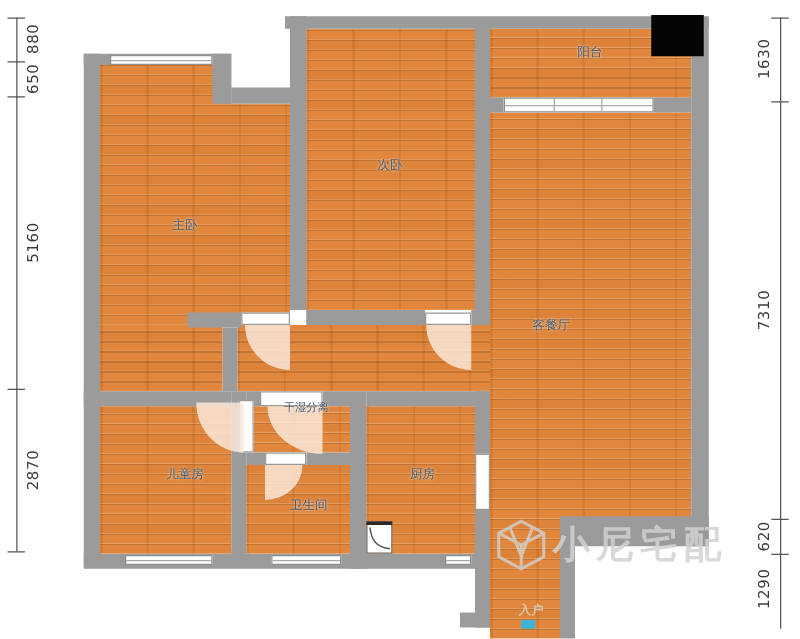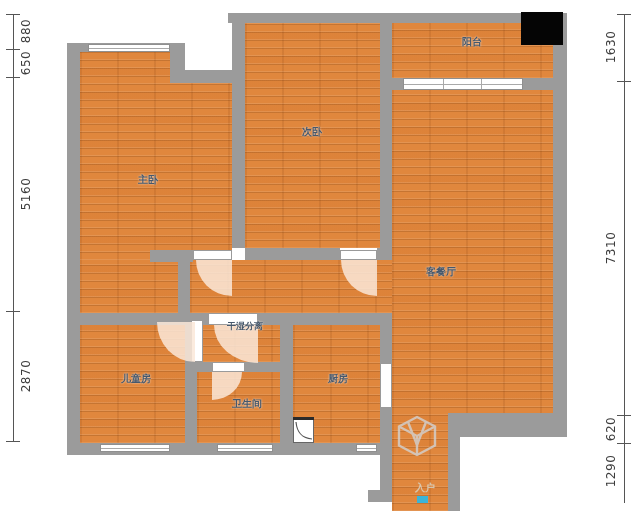--- a/index.html
+++ b/index.html
@@ -15,21 +15,21 @@
   .win{position:absolute;background:linear-gradient(#a9a9a9,#a9a9a9) center / 100% 1px no-repeat #fff;
        border:1px solid #8f8f8f;box-sizing:border-box;}
   .slide{position:absolute;background-color:#fff;border:1px solid #8f8f8f;box-sizing:border-box;
        background-image:linear-gradient(#a9a9a9,#a9a9a9),linear-gradient(#a9a9a9,#a9a9a9),linear-gradient(#a9a9a9,#a9a9a9);
        background-repeat:no-repeat;background-size:100% 1px,1px 100%,1px 100%;
        background-position:center,33% 0,66% 0;}
   .open{position:absolute;background:#fff;border:1px solid #9a9a9a;box-sizing:border-box;}
   .arc{position:absolute;background:rgba(250,231,216,.85);}
   .arc-tr{border-radius:0 0 0 100%;}
   .arc-tl{border-radius:0 0 100% 0;}
-  .room-label{position:absolute;transform:translate(-50%,-50%);color:#46586c;font-weight:bold;
+  .room-label{position:absolute;transform:translate(-50%,-50%);color:#46586c;font-weight:normal;
        font-size:10px;white-space:nowrap;text-shadow:0 0 2px rgba(255,255,255,.85);}
   .entry-label{position:absolute;transform:translate(-50%,-50%);color:#d8d2c0;font-weight:bold;
        font-size:10px;opacity:.85;white-space:nowrap;}
   .dim-line{position:absolute;width:1px;background:#555;}
   .dim-tick{position:absolute;height:1px;width:14px;background:#555;}
   .dim-label{position:absolute;transform:translate(-50%,-50%) rotate(-90deg);font-size:12px;color:#3c3c3c;
        letter-spacing:.5px;white-space:nowrap;}
   .marker-black{position:absolute;background:#050505;}
   .marker-cyan{position:absolute;background:#3bb4d8;}
   .fixture{position:absolute;}
@@ -106,23 +106,23 @@
   <div class="marker-cyan" style="left:417px;top:496px;width:11px;height:7px;"></div>
   <svg class="fixture" style="left:293px;top:417px;" width="21" height="26" viewBox="0 0 21 26">
     <rect x="0.5" y="0.5" width="20" height="25" fill="#ffffff" stroke="#666666"></rect>
     <rect x="0" y="0" width="21" height="3" fill="#2b2b2b"></rect>
     <path d="M3 5 C4 15 8 21 19 22" stroke="#555555" stroke-width="1.2" fill="none"></path>
   </svg>
 
   <div class="room-label" style="left:148px;top:180px;">主卧</div>
   <div class="room-label" style="left:312px;top:132px;">次卧</div>
   <div class="room-label" style="left:472px;top:42px;">阳台</div>
-  <div class="room-label" style="left:441px;top:272px;text-align:center;">客餐厅</div>
+  <div class="room-label" style="left:441px;top:260px;text-align:center;">客餐厅</div>
   <div class="room-label" style="left:245px;top:326px;font-size:9px;">干湿分离</div>
-  <div class="room-label" style="left:136px;top:379px;">儿童房</div>
+  <div class="room-label" style="left:148px;top:379px;">儿童房</div>
   <div class="room-label" style="left:247px;top:404px;">卫生间</div>
   <div class="room-label" style="left:338px;top:379px;">厨房</div>
   <div class="entry-label" style="left:425px;top:488px;">入户</div>
 
   <div class="dim-line" style="left:13px;top:14px;height:427px;"></div>
   <div class="dim-tick" style="left:6px;top:14px;"></div>
   <div class="dim-tick" style="left:6px;top:49px;"></div>
   <div class="dim-tick" style="left:6px;top:77px;"></div>
   <div class="dim-tick" style="left:6px;top:311px;"></div>
   <div class="dim-tick" style="left:6px;top:441px;"></div>
@@ -142,14 +142,15 @@
   <div class="dim-label" style="left:611px;top:471px;">1290</div>
 
   <svg class="wm" style="left:395px;top:414px;" width="44" height="44" viewBox="0 0 44 44">
     <g stroke="#d2d2d2" stroke-width="2.4" fill="none">
       <polygon points="22,3 40,12.5 40,31.5 22,41 4,31.5 4,12.5"></polygon>
       <polyline points="4,12.5 22,22 40,12.5"></polyline>
       <line x1="22" y1="22" x2="22" y2="41"></line>
       <polyline points="13,8 22,31 31,8"></polyline>
     </g>
   </svg>
+  <div class="wm-text" style="left:442px;top:436px;">小尼宅配</div>
 
 </div>
 
 </body></html>

